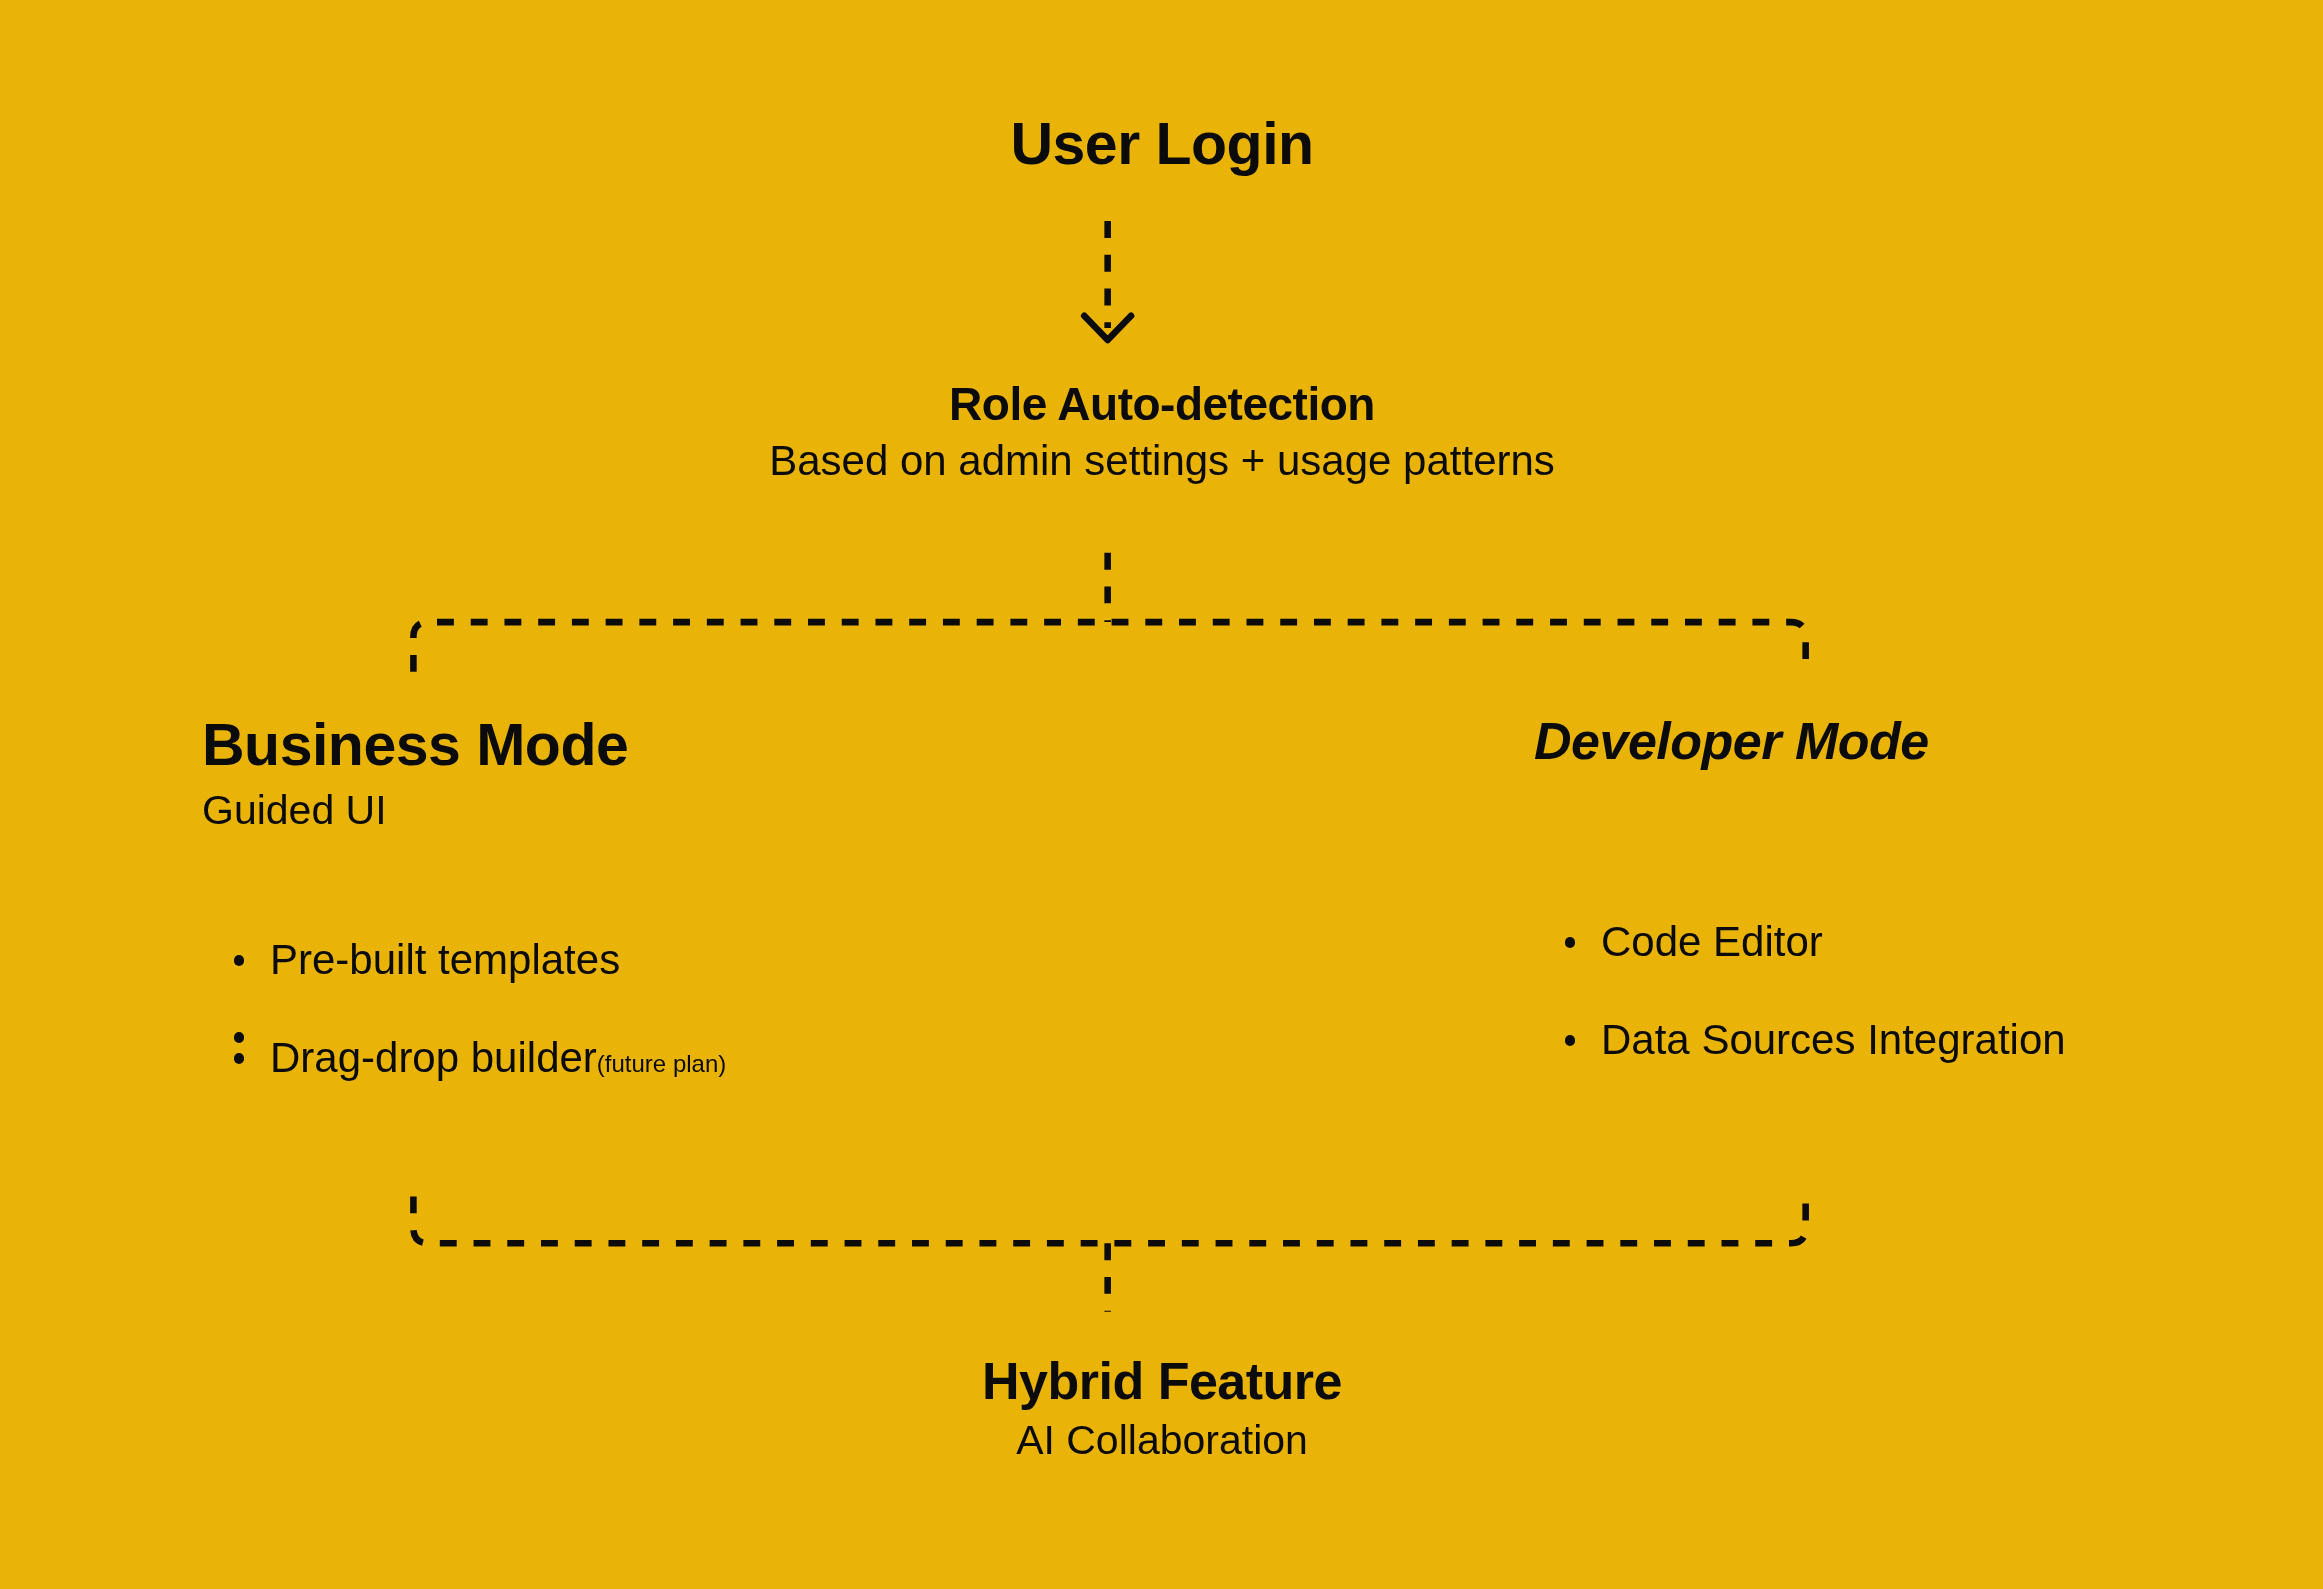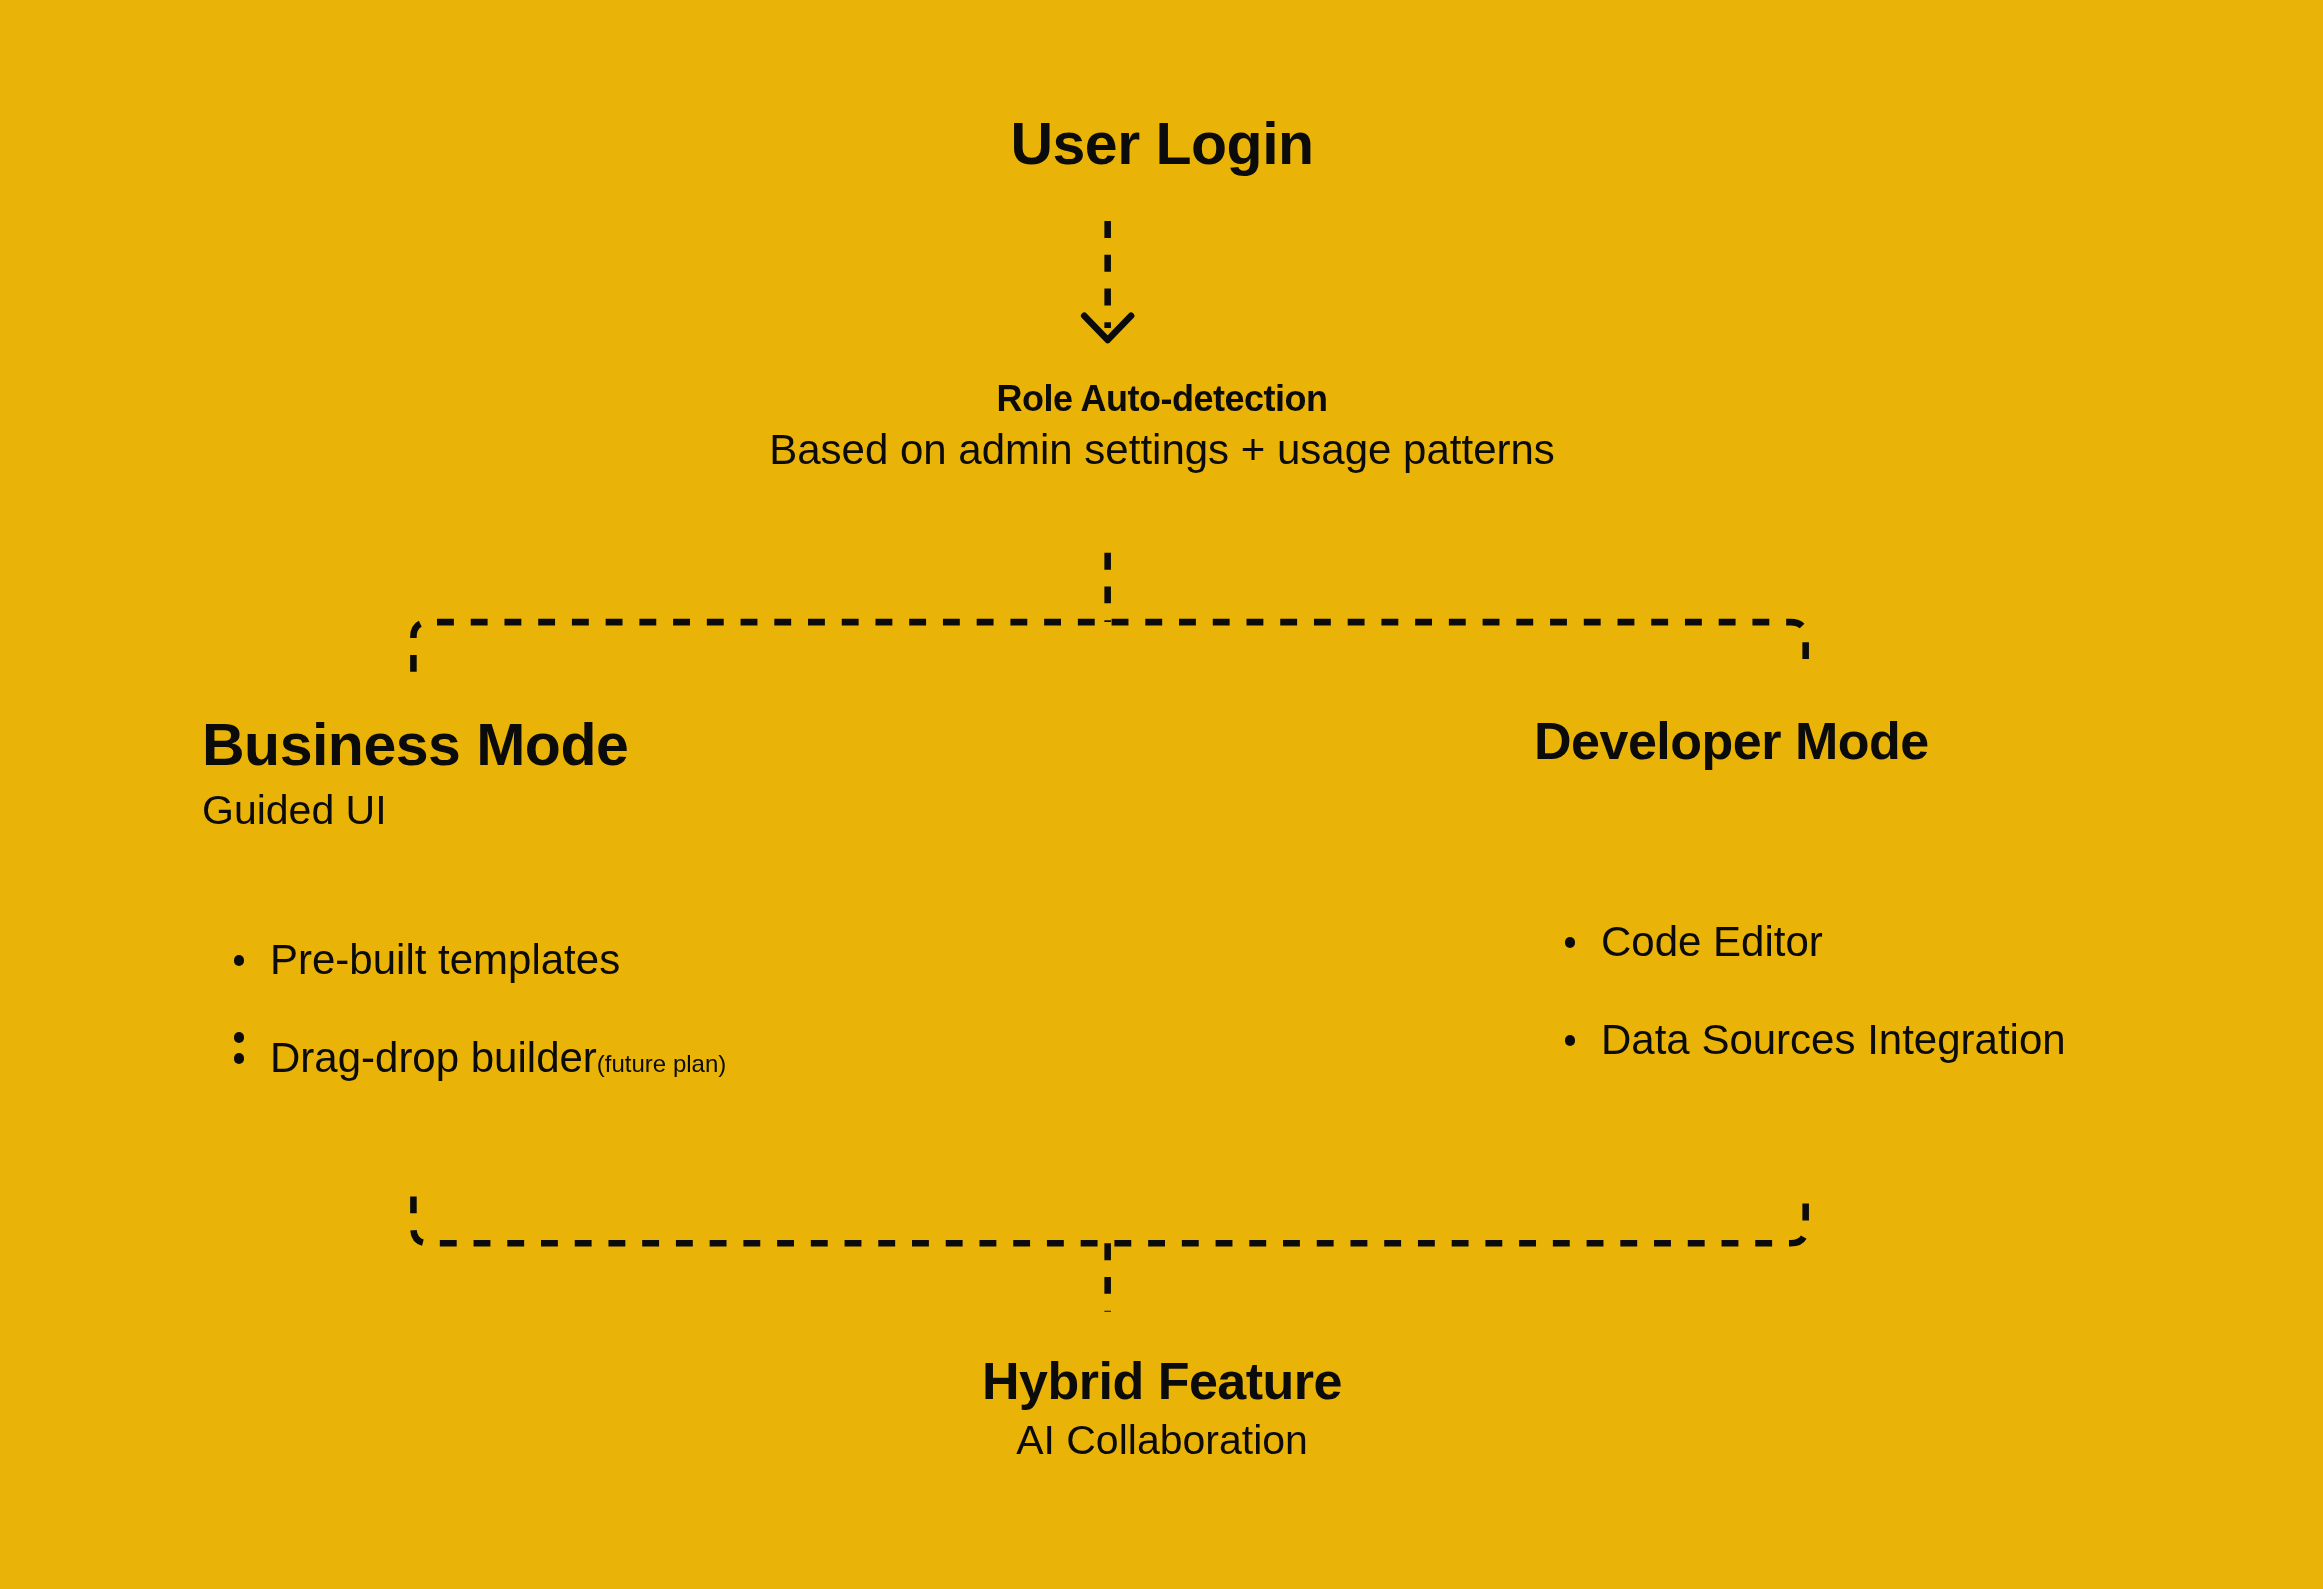--- a/index.html
+++ b/index.html
@@ -48,37 +48,38 @@
   }
   #node-user-login .node-title { font-size: 59px; }
 
   
   #node-role-detection {
     left: 0;
     top: 379px;
     width: 2324px;
     text-align: center;
   }
-  #node-role-detection .node-title { font-size: 36px; margin-bottom: 5.6px; }
+  #node-role-detection .node-title { font-size: 46px; margin-bottom: 5.6px; }
   #node-role-detection .node-sub   { font-size: 42px; }
 
   
   #node-business-mode {
     left: 202px;
     top: 712px;
     text-align: left;
   }
   #node-business-mode .node-title { font-size: 59px; margin-bottom: 8px; }
   #node-business-mode .node-sub   { font-size: 41px; }
 
   
   #node-developer-mode {
     left: 1534px;
     top: 712px;
     text-align: left;
+    font-style: italic;
   }
   #node-developer-mode .node-title { font-size: 52px; margin-bottom: 5.6px; }
   #node-developer-mode .node-sub   { font-size: 41px; }
 
   
   #node-hybrid-feature {
     left: 0;
     top: 1352px;
     width: 2324px;
     text-align: center;

